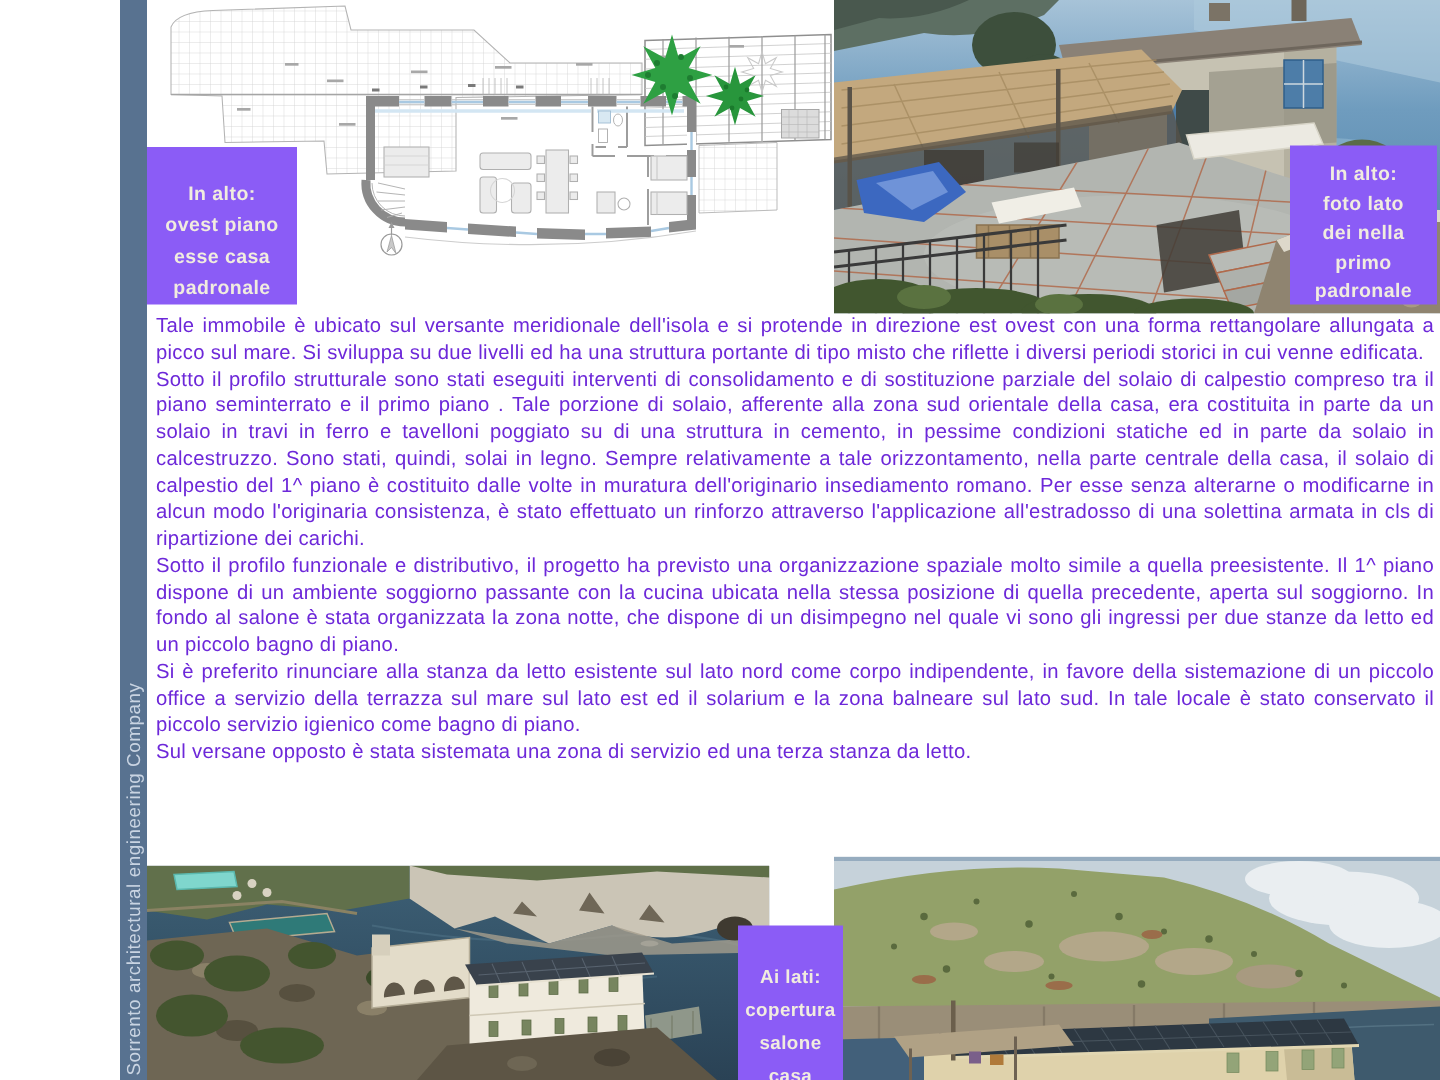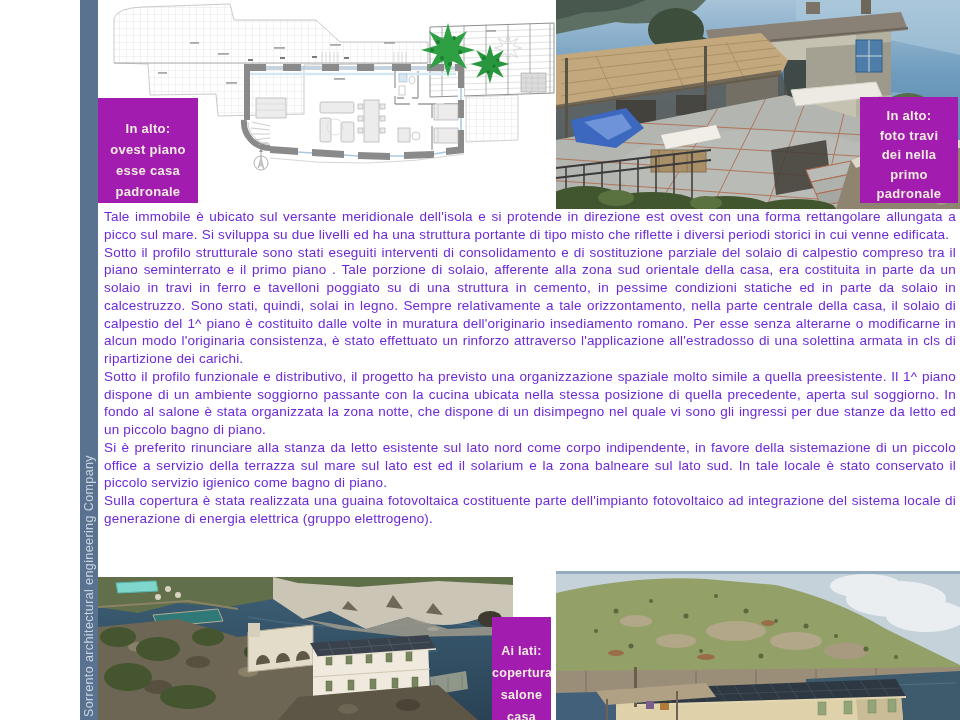--- a/index.html
+++ b/index.html
@@ -8,27 +8,27 @@
   .accent-bar{position:absolute;left:80px;top:0;width:18px;height:720px;background:#587290;}
   .vwrap{position:absolute;left:80px;bottom:3px;width:18px;height:310px;
          display:flex;align-items:flex-end;justify-content:center;}
   .vwrap span{writing-mode:vertical-rl;transform:rotate(180deg);font-size:12.5px;
          color:#c9d4e2;letter-spacing:0.4px;white-space:nowrap;}
   .plan{position:absolute;left:98px;top:0;width:457px;height:207px;background:#fff;}
   .photo{position:absolute;overflow:hidden;}
   .photo-tr{left:556px;top:0;width:404px;height:209px;}
   .photo-bl{left:98px;top:577px;width:415px;height:143px;}
   .photo-br{left:556px;top:571px;width:404px;height:149px;}
-  .cap{position:absolute;background:#a21caf;color:#f1ecdf;font-weight:bold;
+  .cap{position:absolute;background:#8b5cf6;color:#f1ecdf;font-weight:bold;
        text-align:center;box-sizing:border-box;z-index:5;letter-spacing:0.3px;}
   .cap-tl{left:98px;top:98px;width:100px;height:105px;padding-top:20px;
           font-size:13px;line-height:21px;}
   .cap-tr{left:860px;top:97px;width:98px;height:106px;padding-top:9px;
           font-size:13px;line-height:19.5px;}
-  .cap-b{left:492px;top:617px;width:59px;height:103px;padding-top:23px;
+  .cap-b{left:492px;top:617px;width:70px;height:103px;padding-top:23px;
           font-size:12.5px;line-height:22px;}
   .body-text{position:absolute;left:104px;top:208px;width:852px;color:#6d28d9;
        font-size:13.5px;line-height:17.75px;text-align:justify;letter-spacing:0.2px;}
   .body-text p{margin:0;}
   svg{display:block;}
 </style>
 </head>
 <body>
 
 <div class="page">
@@ -287,32 +287,32 @@
 
   <div class="cap cap-tl">
     <div>In alto:</div>
     <div>ovest piano</div>
     <div>esse  casa</div>
     <div>padronale</div>
   </div>
 
   <div class="cap cap-tr">
     <div>In alto:</div>
-    <div>foto travi</div>
+    <div>foto lato</div>
     <div>dei nella</div>
     <div>primo</div>
     <div>padronale</div>
   </div>
 
   <div class="body-text">
     <p>Tale immobile è ubicato sul versante meridionale dell'isola e si protende in direzione est ovest con una forma rettangolare allungata a picco sul mare. Si sviluppa su due livelli ed ha una struttura portante di tipo misto che riflette i diversi periodi  storici  in cui venne edificata.</p>
     <p>Sotto il profilo strutturale sono stati eseguiti interventi di consolidamento  e di sostituzione parziale del solaio di calpestio compreso tra il piano seminterrato e il primo piano . Tale porzione di solaio, afferente alla zona sud orientale della casa, era costituita in parte da un solaio in travi in ferro e tavelloni poggiato su di una struttura in cemento, in pessime condizioni statiche ed in parte da solaio in calcestruzzo. Sono stati, quindi, solai in legno. Sempre relativamente a tale orizzontamento, nella parte centrale della casa,  il solaio di calpestio del 1^ piano è costituito dalle volte in muratura dell'originario insediamento romano.  Per esse senza alterarne o modificarne in alcun modo l'originaria consistenza, è stato effettuato un rinforzo attraverso l'applicazione all'estradosso di una solettina  armata in cls di ripartizione dei carichi.</p>
     <p>Sotto il profilo funzionale e distributivo, il progetto ha previsto una organizzazione spaziale molto simile a quella preesistente. Il 1^ piano dispone di un ambiente soggiorno passante con la cucina ubicata nella stessa posizione  di quella precedente, aperta sul soggiorno. In fondo al salone è stata organizzata la zona notte, che dispone di un disimpegno nel quale vi sono gli ingressi per due stanze da letto ed un piccolo bagno di piano.</p>
     <p>Si è preferito rinunciare alla stanza da letto esistente sul lato nord come corpo indipendente, in favore della sistemazione di un piccolo office a servizio della terrazza sul mare sul lato est ed il solarium e la zona balneare sul lato sud.  In tale locale è stato conservato il piccolo servizio igienico come bagno di piano.</p>
-    <p>Sulla copertura è stata realizzata una guaina fotovoltaica costituente parte dell'impianto  fotovoltaico ad integrazione del sistema locale di generazione di energia elettrica (gruppo elettrogeno).</p>
+    <p>Sul versane opposto è stata sistemata una zona di servizio  ed una terza stanza da letto.</p>
   </div>
 
   <div class="photo photo-bl">
     <svg viewBox="0 0 415 143" width="415" height="143">
       <defs>
         <linearGradient id="gBL" x1="0" y1="0" x2="0" y2="1">
           <stop offset="0" stop-color="#3d6076"></stop>
             <stop offset="1" stop-color="#2a4255"></stop>
         </linearGradient>
       </defs>

